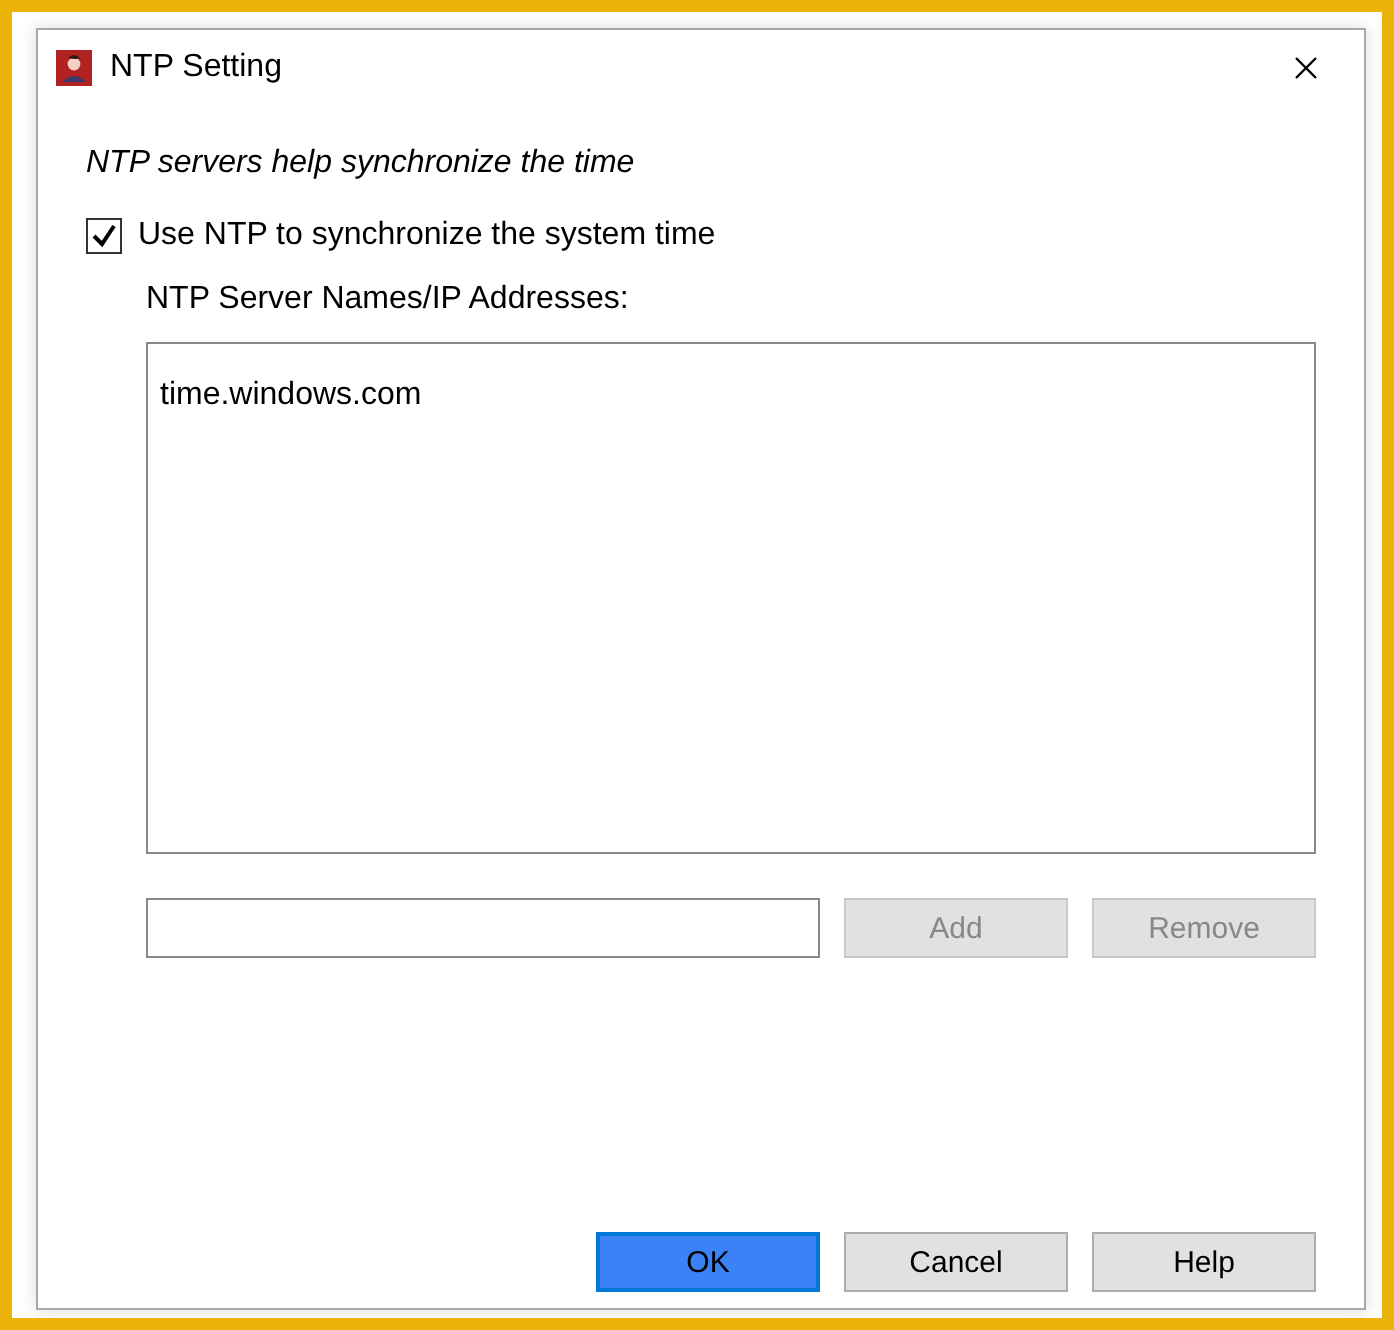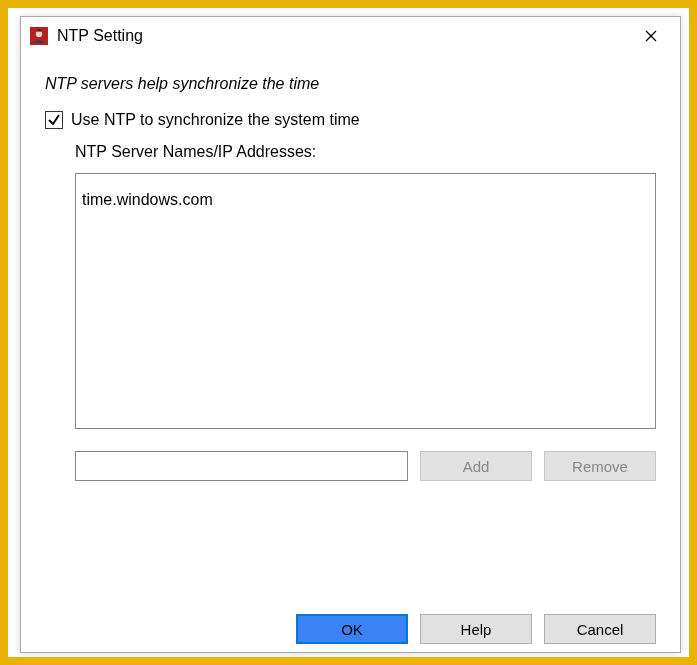--- a/index.html
+++ b/index.html
@@ -7,21 +7,21 @@
     margin: 0;
     padding: 0;
     background: #fff;
     font-family: "Segoe UI", Tahoma, sans-serif;
     font-size: 15px;
     color: #000;
   }
   .outer-frame {
     width: 697px;
     height: 665px;
-    border: 8px solid #eab308;
+    border: 6px solid #eab308;
     box-sizing: border-box;
     position: relative;
     background: #fff;
     overflow: hidden;
   }
   .bg-noise {
     position: absolute;
     top: 0; left: 0; right: 0;
     height: 8px;
     background: #fff;
@@ -205,18 +205,18 @@
           <input type="text" class="text-input" value="" style="">
           <button class="btn disabled">Add</button>
           <button class="btn disabled">Remove</button>
         </div>
       </div>
 
     </div>
 
     <div class="button-bar">
       <button class="btn primary">OK</button>
+      <button class="btn">Cancel</button>
       <button class="btn">Help</button>
-      <button class="btn">Cancel</button>
     </div>
 
   </div>
 </div>
 
 </body></html>

